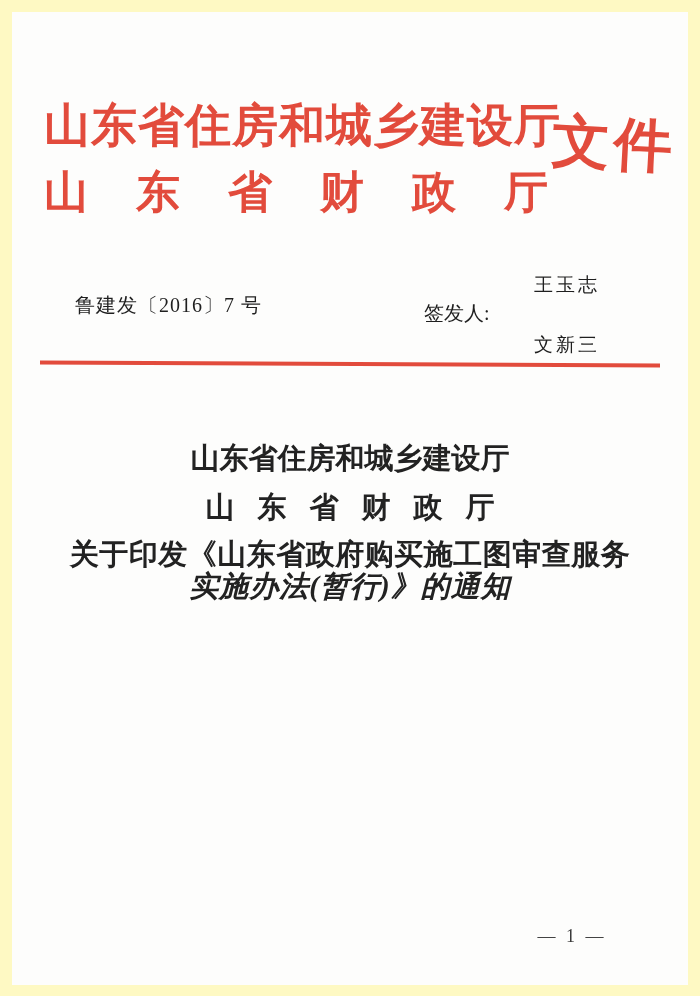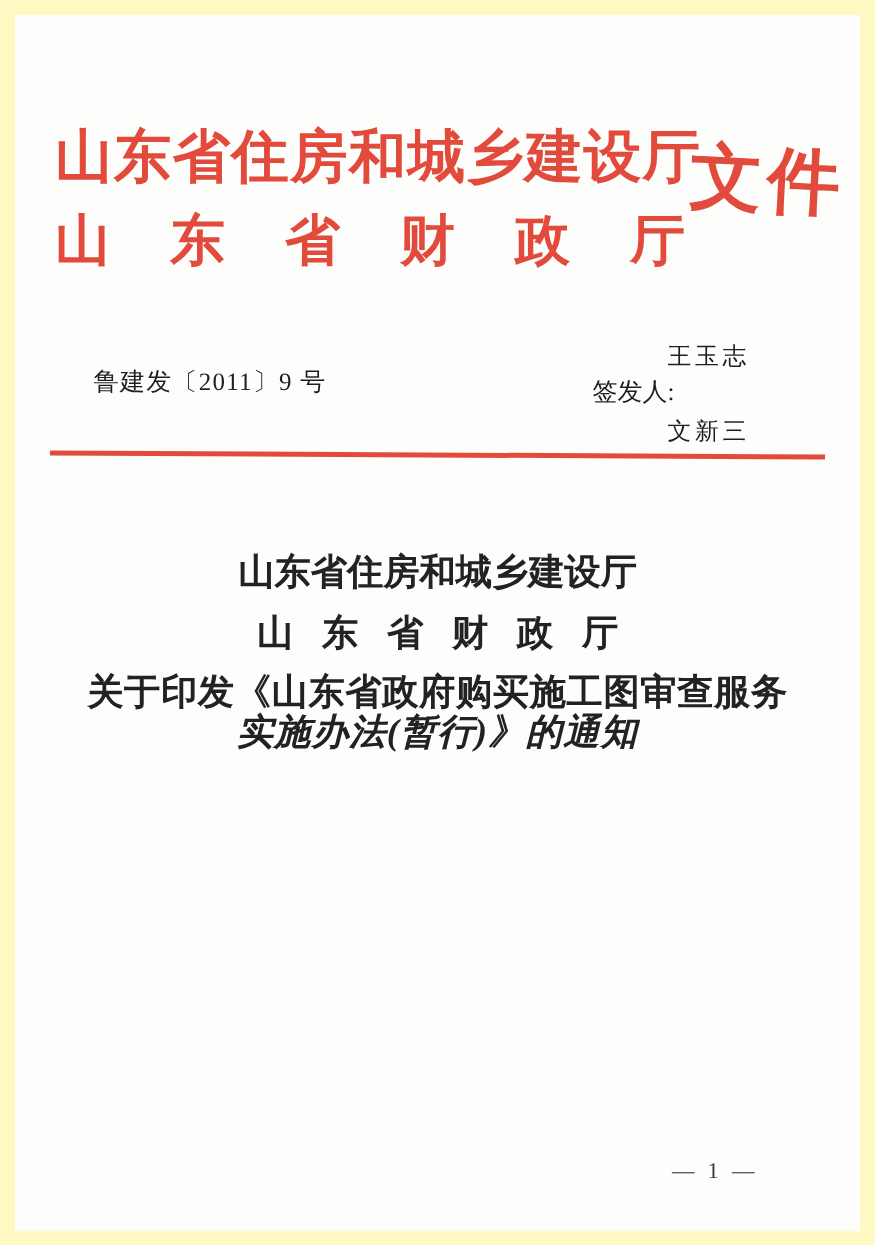--- a/index.html
+++ b/index.html
@@ -66,21 +66,21 @@
   
   .doc-number {
     left: 75px;
     top: 292px;
     font-size: 20px;
     color: #1f1f1f;
     letter-spacing: 1px;
     white-space: nowrap;
   }
   .issuer-label {
-    left: 474px;
+    left: 424px;
     top: 300px;
     font-size: 20px;
     color: #1f1f1f;
     white-space: nowrap;
   }
   .issuer-name-1 {
     left: 534px;
     top: 272px;
     font-size: 19px;
     color: #1f1f1f;
@@ -161,21 +161,21 @@
 </head>
 <body>
 
 <div class="page">
   <div class="sheet"></div>
 
   <div class="abs org-line1">山东省住房和城乡建设厅</div>
   <div class="abs org-line2">山东省财政厅</div>
   <div class="abs doc-word">文件</div>
 
-  <div class="abs doc-number">鲁建发〔2011〕9 号</div>
+  <div class="abs doc-number">鲁建发〔2016〕7 号</div>
   <div class="abs issuer-label">签发人:</div>
   <div class="abs issuer-name-1">王玉志</div>
   <div class="abs issuer-name-2">文新三</div>
 
   <div class="abs red-line"></div>
 
   <div class="abs title-line title-1">山东省住房和城乡建设厅</div>
   <div class="abs title-line title-2">
     <span class="spread">山东省财政厅</span>
   </div>

